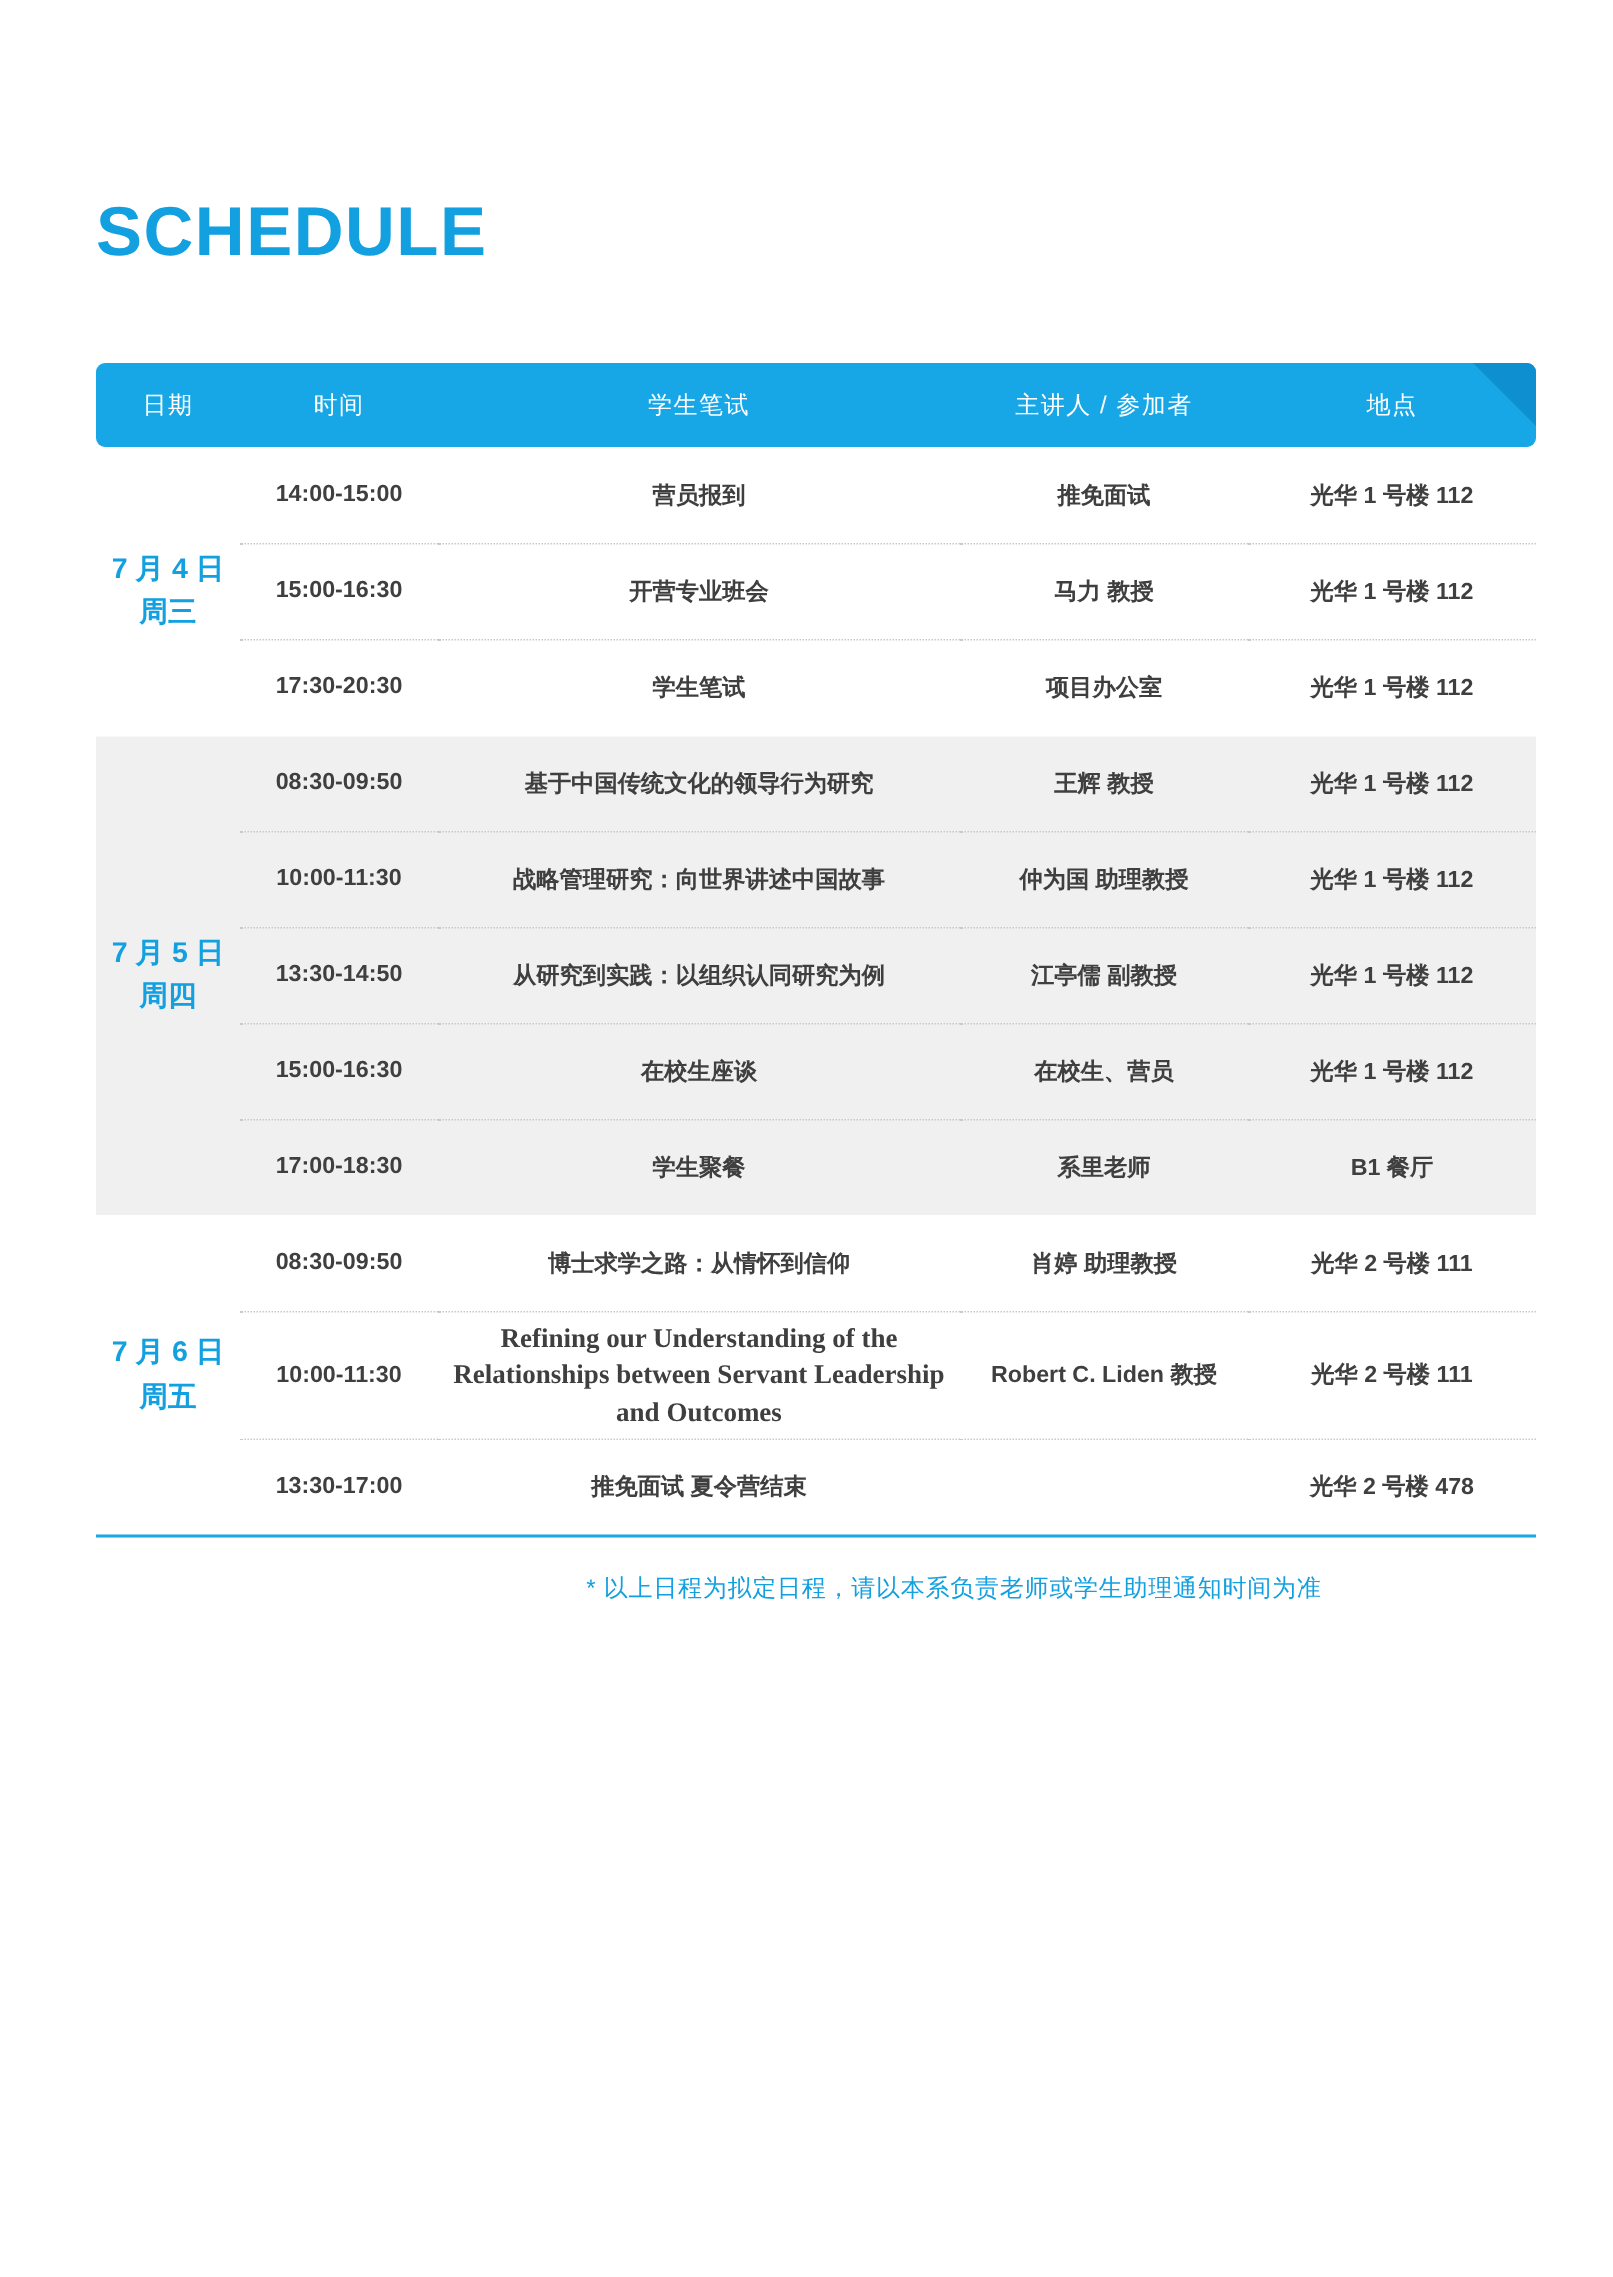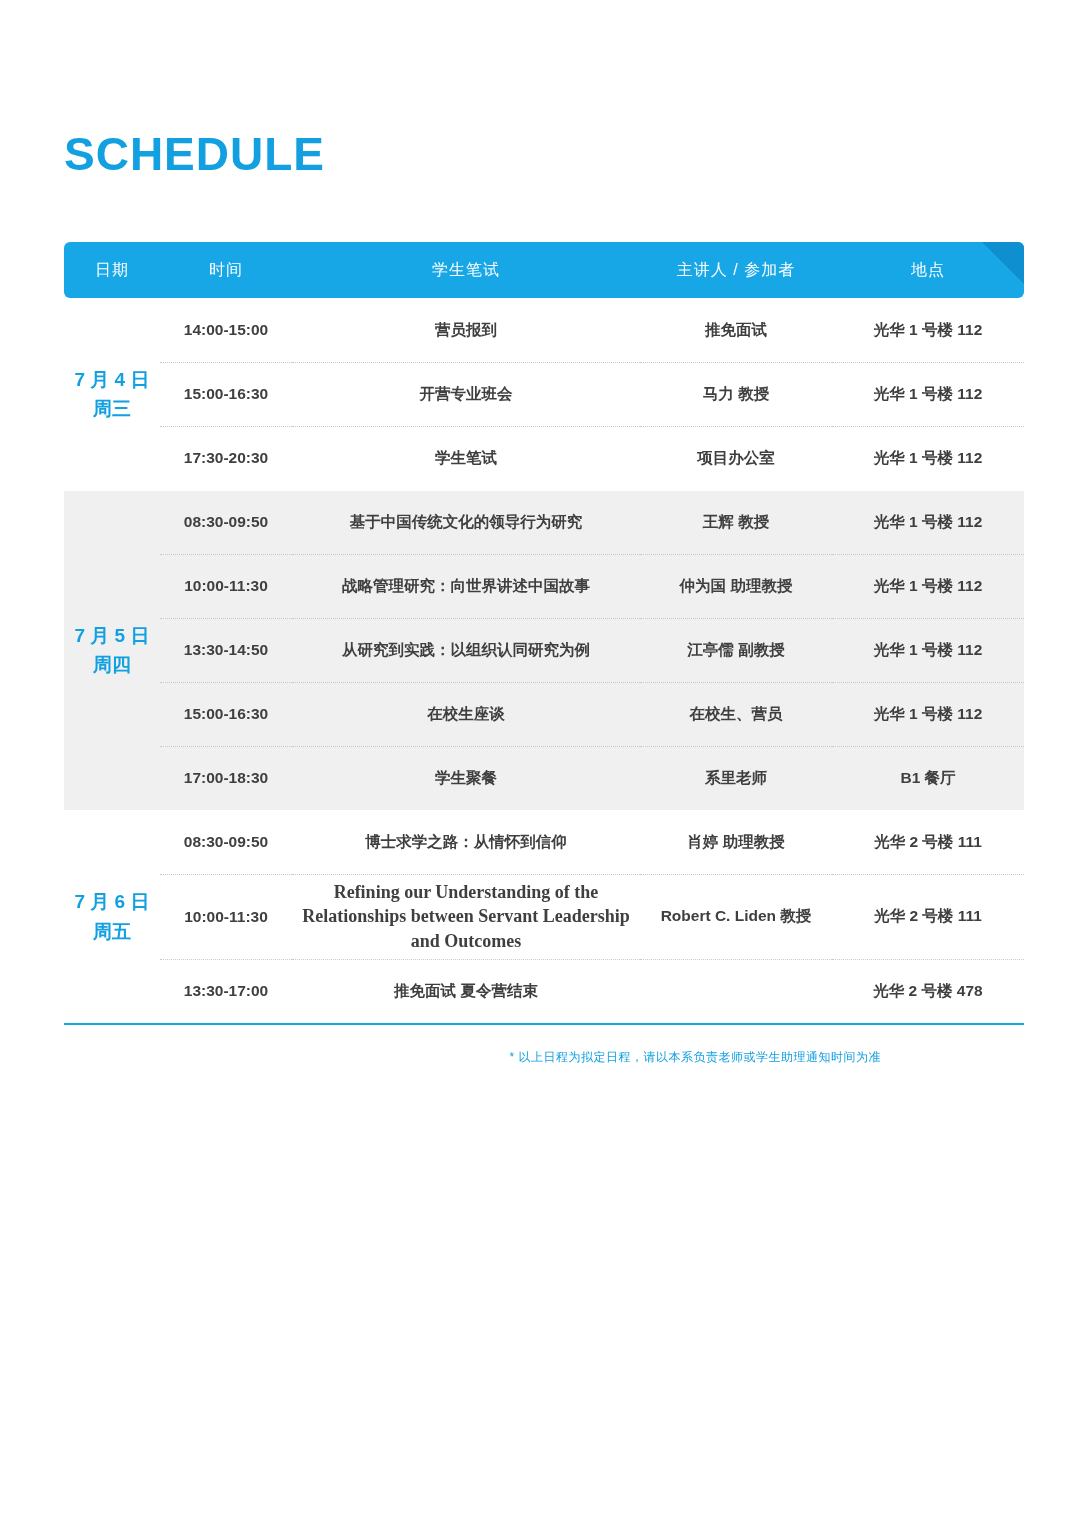--- a/index.html
+++ b/index.html
@@ -130,21 +130,21 @@
     width: 960px;
     height: 2px;
     background: #18a7e6;
     margin-left: 12px;
   }
   .footnote {
     margin-top: 24px;
     margin-right: 12px;
     text-align: right;
     color: #12a0e0;
-    font-size: 12px;
+    font-size: 16px;
     letter-spacing: 0.5px;
   }
   .date-inner {
     display: block;
   }
 </style>
 </head>
 <body>
 
 <div class="page">

